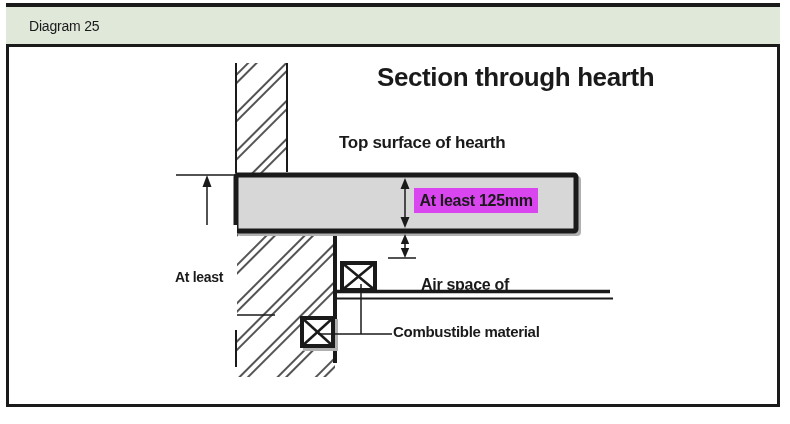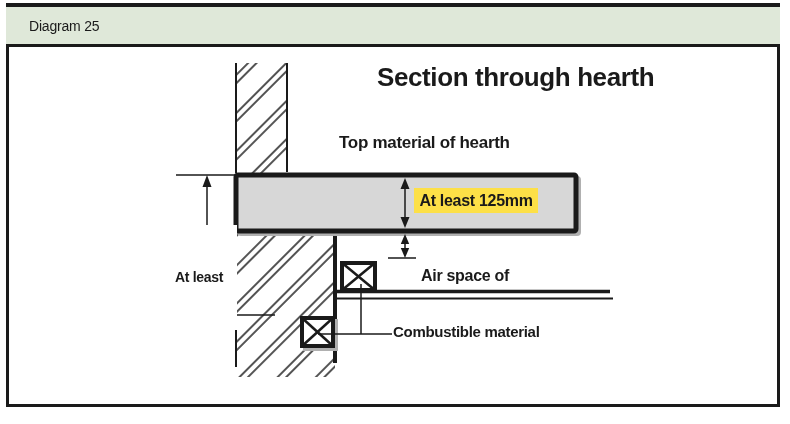--- a/index.html
+++ b/index.html
@@ -11,24 +11,24 @@
   .hdr-label{font-size:14px;font-weight:400;letter-spacing:-0.2px;white-space:pre;}
   .hdr-title{font-size:19px;font-weight:700;letter-spacing:-0.55px;margin-left:9px;white-space:pre;}
   .frame{position:absolute;left:6px;top:44px;width:768px;height:357px;
          border:3px solid var(--ink,#1a1a1a);background:#fff;z-index:1;}
   svg.drawing{position:absolute;left:0;top:0;z-index:2;}
   .ink{stroke:var(--ink,#1a1a1a);}
   .lbl{position:absolute;z-index:3;font-weight:700;white-space:pre;color:var(--ink,#1a1a1a);}
   .section-title{left:377px;top:62px;font-size:26px;letter-spacing:-0.4px;}
   .top-surface{left:339px;top:133px;font-size:17px;letter-spacing:-0.3px;}
   .label-125{left:414px;top:188px;width:124px;height:25px;line-height:25px;
-             text-align:center;background:#fde047;font-size:16px;letter-spacing:-0.3px;}
+             text-align:center;background:#d946ef;font-size:16px;letter-spacing:-0.3px;}
   .label-250{left:161px;top:225px;width:76px;text-align:center;background:#fff;
              font-size:14px;line-height:21px;letter-spacing:-0.3px;}
-  .label-air{left:421px;top:232px;font-size:16px;line-height:17.5px;letter-spacing:-0.3px;}
+  .label-air{left:421px;top:241px;font-size:16px;line-height:17.5px;letter-spacing:-0.3px;}
   .label-combustible{left:393px;top:323px;font-size:15px;letter-spacing:-0.3px;}
 </style>
 </head>
 <body>
 
 <div class="page">
 
   <div class="header">
     <span class="hdr-label">Diagram 25</span>
   </div>
@@ -100,21 +100,21 @@
     </g>
 
     <g>
       <line class="ink" x1="361" y1="284" x2="361" y2="334" stroke-width="1.5"></line>
       <line class="ink" x1="318" y1="334" x2="392" y2="334" stroke-width="1.5"></line>
     </g>
   </svg>
 
   <div class="lbl section-title">Section through hearth</div>
 
-  <div class="lbl top-surface">Top material of hearth</div>
+  <div class="lbl top-surface">Top surface of hearth</div>
 
   <div class="lbl label-125">At least 125mm</div>
 
   <div class="lbl label-250">
     <span style="display:block">At least</span>
   </div>
 
   <div class="lbl label-air">
     <span style="display:block">Air space of</span>
   </div>

